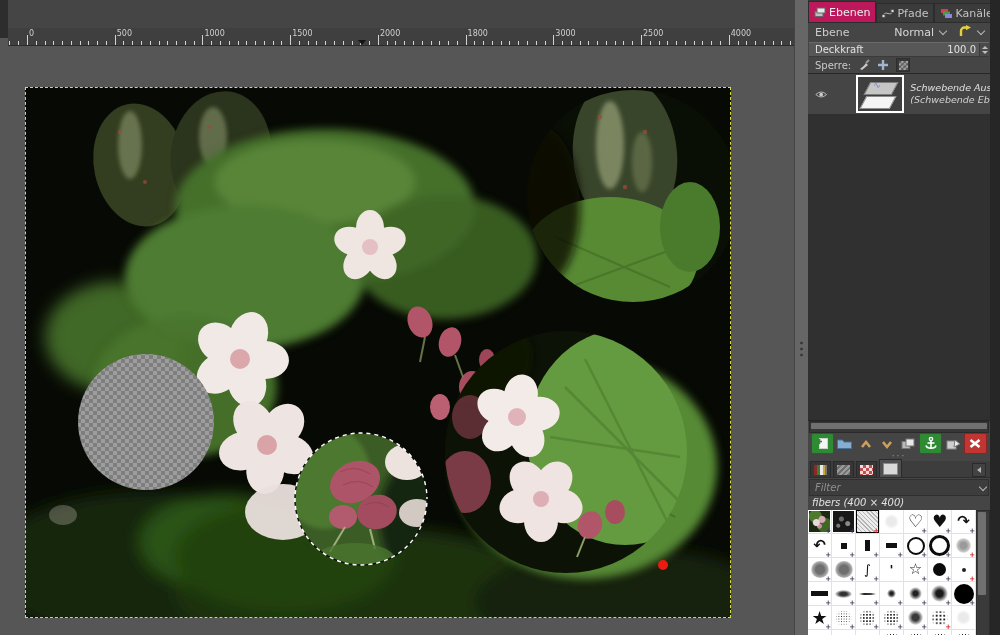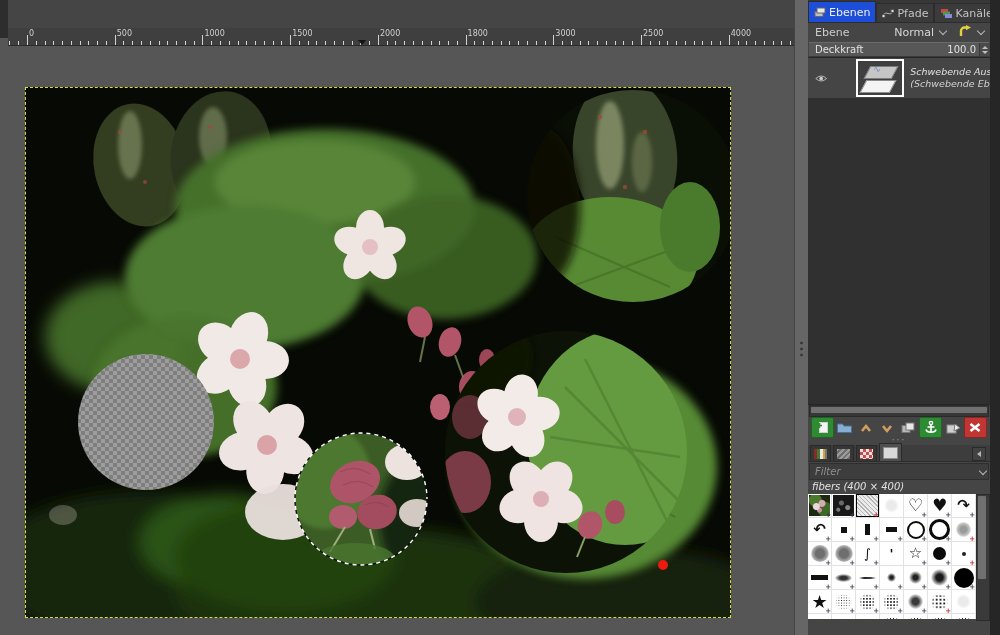--- a/index.html
+++ b/index.html
@@ -21,21 +21,21 @@
   
   .vsplit{position:absolute;left:794px;top:0;width:14px;height:635px;background:#666;border-left:1px solid #454545;border-right:1px solid #383838;}
   .grip-v{position:absolute;left:5px;top:340px;width:3px;height:18px;
           background:radial-gradient(circle,#3d3d3d 0 1.4px,transparent 1.6px);background-size:3px 6px;background-repeat:repeat-y;}
   
   .dock{position:absolute;left:808px;top:0;width:182px;height:635px;background:#454545;color:#cbcbcb;font-size:11px;}
   .rightedge{position:absolute;left:990px;top:0;width:10px;height:635px;background:#262626;}
   
   .tabbar{position:relative;height:22px;background:#373737;border-bottom:1px solid #2c2c2c;display:flex;align-items:flex-end;}
   .tab{display:flex;align-items:center;gap:3px;height:18px;padding:0 5px;background:#3b3b3b;border:1px solid #2c2c2c;border-bottom:none;color:#c2c2c2;font-size:11px;white-space:nowrap;}
-  .tab.active{background:#1d4ed8;color:#ececec;height:20px;}
+  .tab.active{background:#be185d;color:#ececec;height:20px;}
   .tabmenu-btn{position:absolute;right:-14px;top:4px;width:13px;height:13px;background:#424242;border:1px solid #2a2a2a;display:flex;align-items:center;justify-content:center;}
   .tri-left{width:0;height:0;border-top:3px solid transparent;border-bottom:3px solid transparent;border-right:4px solid #b5b5b5;}
   
   .mode-row{height:18px;display:flex;align-items:center;padding:0 4px 0 7px;gap:4px;}
   .mode-row .spacer{flex:1;}
   .chev{display:inline-block;width:5px;height:5px;border-right:1.5px solid #b8b8b8;border-bottom:1.5px solid #b8b8b8;transform:rotate(45deg);margin:0 2px 2px 2px;}
   .mode-value{color:#d6d6d6;}
   .switch-icon{display:inline-block;margin-left:6px;}
   
   .opacity-row{position:relative;height:13px;margin:1px 1px 0 1px;background:#575757;border-top:1px solid #6a6a6a;border-bottom:1px solid #3a3a3a;display:flex;align-items:center;font-size:10px;}
@@ -499,20 +499,33 @@
 
     <div class="opacity-row">
       <span class="olabel">Deckkraft</span>
       <span class="ovalue">100.0</span>
       <span class="spin">
           <span class="up"></span>
           <span class="dn"></span>
         </span>
     </div>
 
+    <div class="lock-row">
+      <span>Sperre:</span>
+      <svg width="12" height="12">
+          <path d="M2 10 C4 8 6 7 8 4 L10 6 C8 8 6 9 4 11 Z" fill="#c9c9c9"></path>
+          <path d="M8 4 L11 1" stroke="#999" stroke-width="2"></path>
+        </svg>
+      <svg width="12" height="12">
+          <path d="M6 1 V11 M1 6 H11" stroke="#9fb6cc" stroke-width="2.4"></path>
+        </svg>
+      <span class="alpha-lock">
+          <span class="chk"></span>
+        </span>
+    </div>
 
     <div class="layer-list" id="layer-list">
         <div class="layer-row selected floating">
           <svg class="eye" width="16" height="11" viewBox="0 0 16 11">
             <path d="M1 5.5 Q8 -1 15 5.5 Q8 12 1 5.5Z" fill="none" stroke="#cccccc" stroke-width="1.1"></path>
             <circle cx="8" cy="5.5" r="2.4" fill="#cccccc"></circle>
           </svg>
           <div class="thumb-wrap">
             <div class="thumb-float">
               <div class="sheet1"></div>

